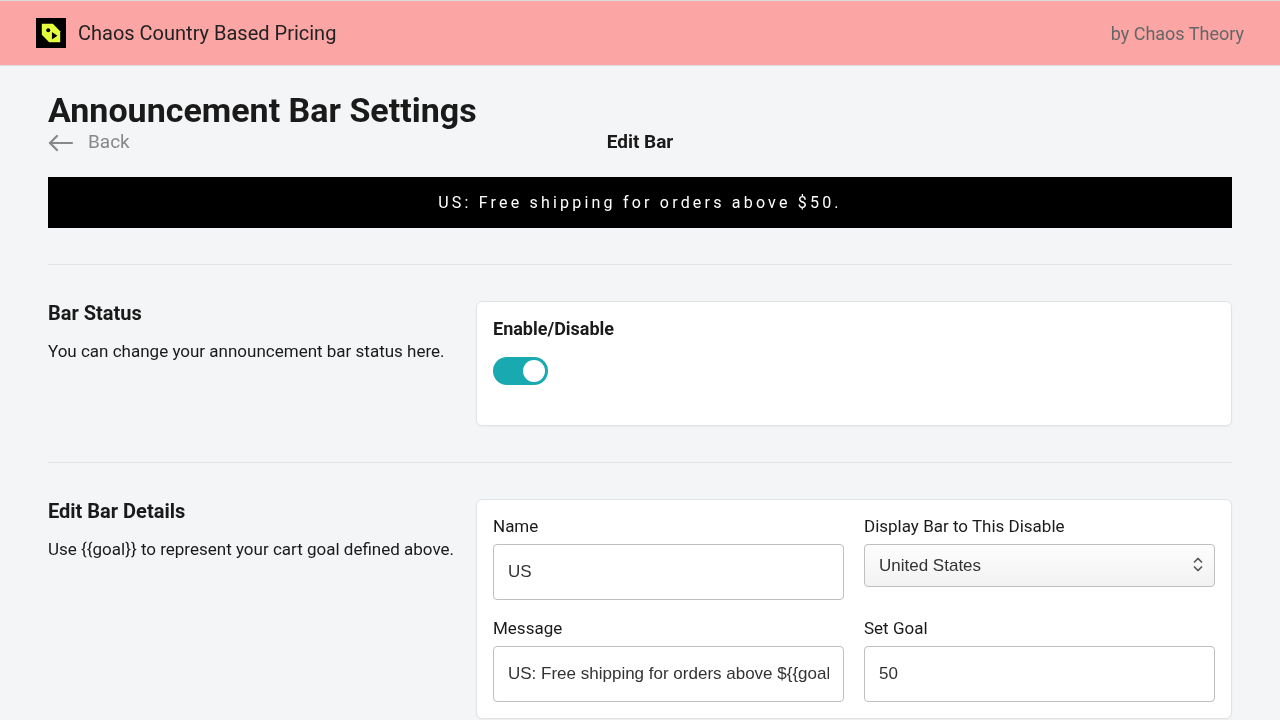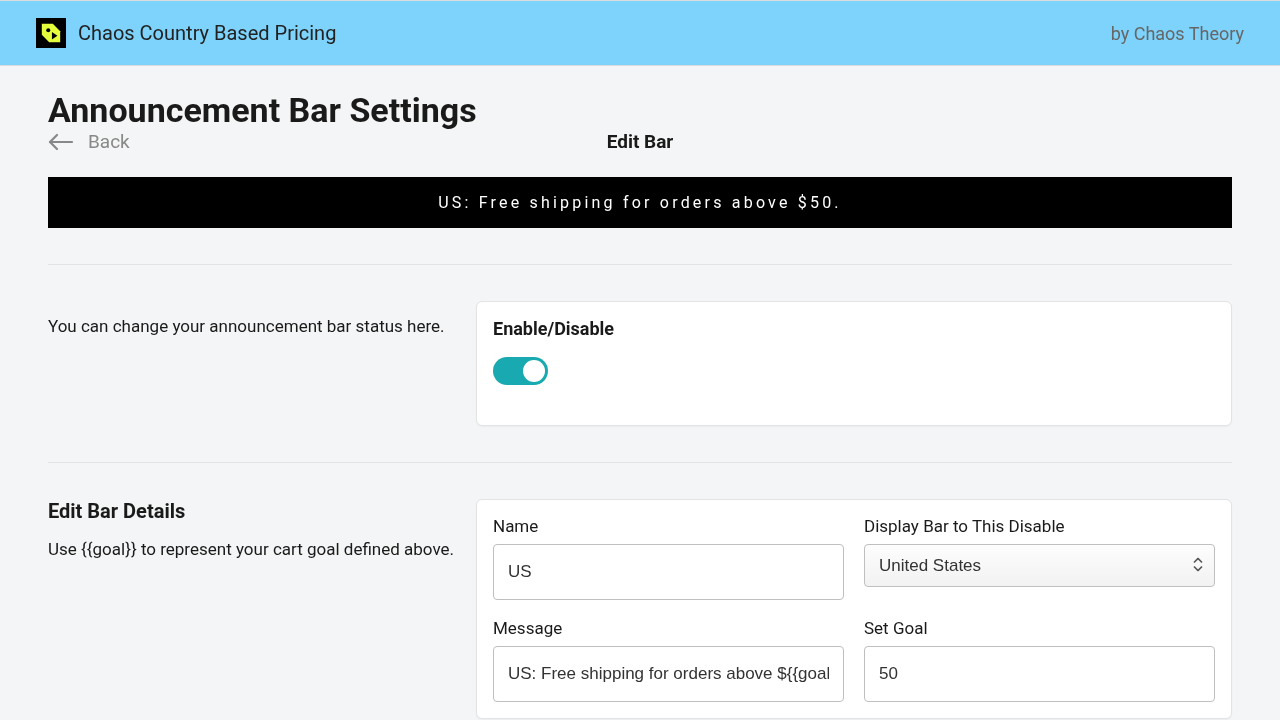--- a/index.html
+++ b/index.html
@@ -8,21 +8,21 @@
     background: #f4f5f6;
     color: #222;
     width: 1280px;
     height: 720px;
     overflow: hidden;
   }
   .topbar {
     height: 66px;
     border-top: 1px solid #d9dbdd;
     border-bottom: 1px solid #d9dbdd;
-    background: #7dd3fc;
+    background: #fca5a5;
     display: flex;
     align-items: center;
     justify-content: space-between;
     padding: 0 36px;
   }
   .brand {
     display: flex;
     align-items: center;
     gap: 12px;
   }
@@ -54,21 +54,21 @@
     color: #1a1a1a;
   }
   .subheader {
     display: grid;
     grid-template-columns: 1fr auto 1fr;
     align-items: center;
     margin-bottom: 24px;
   }
   .back {
     display: flex;
-    align-items: center;
+    align-items: flex-end;
     gap: 14px;
     color: #888;
     font-size: 19px;
     cursor: pointer;
   }
   .back-arrow svg { display:block; }
   .subheader-title {
     font-size: 19px;
     font-weight: 700;
     color: #1a1a1a;
@@ -224,20 +224,21 @@
     <div class="subheader-title">Edit Bar</div>
     <div></div>
   </div>
 
   <div class="preview-bar">US: Free shipping for orders above $50.</div>
 
   <hr class="divider">
 
   <div class="section">
     <div class="section-left">
+      <div class="section-heading">Bar Status</div>
       <div class="section-desc">You can change your announcement bar status here.</div>
     </div>
     <div class="card card-first">
       <div class="enable-label">Enable/Disable</div>
       <div class="toggle">
         <div class="toggle-knob"></div>
       </div>
     </div>
   </div>
 

